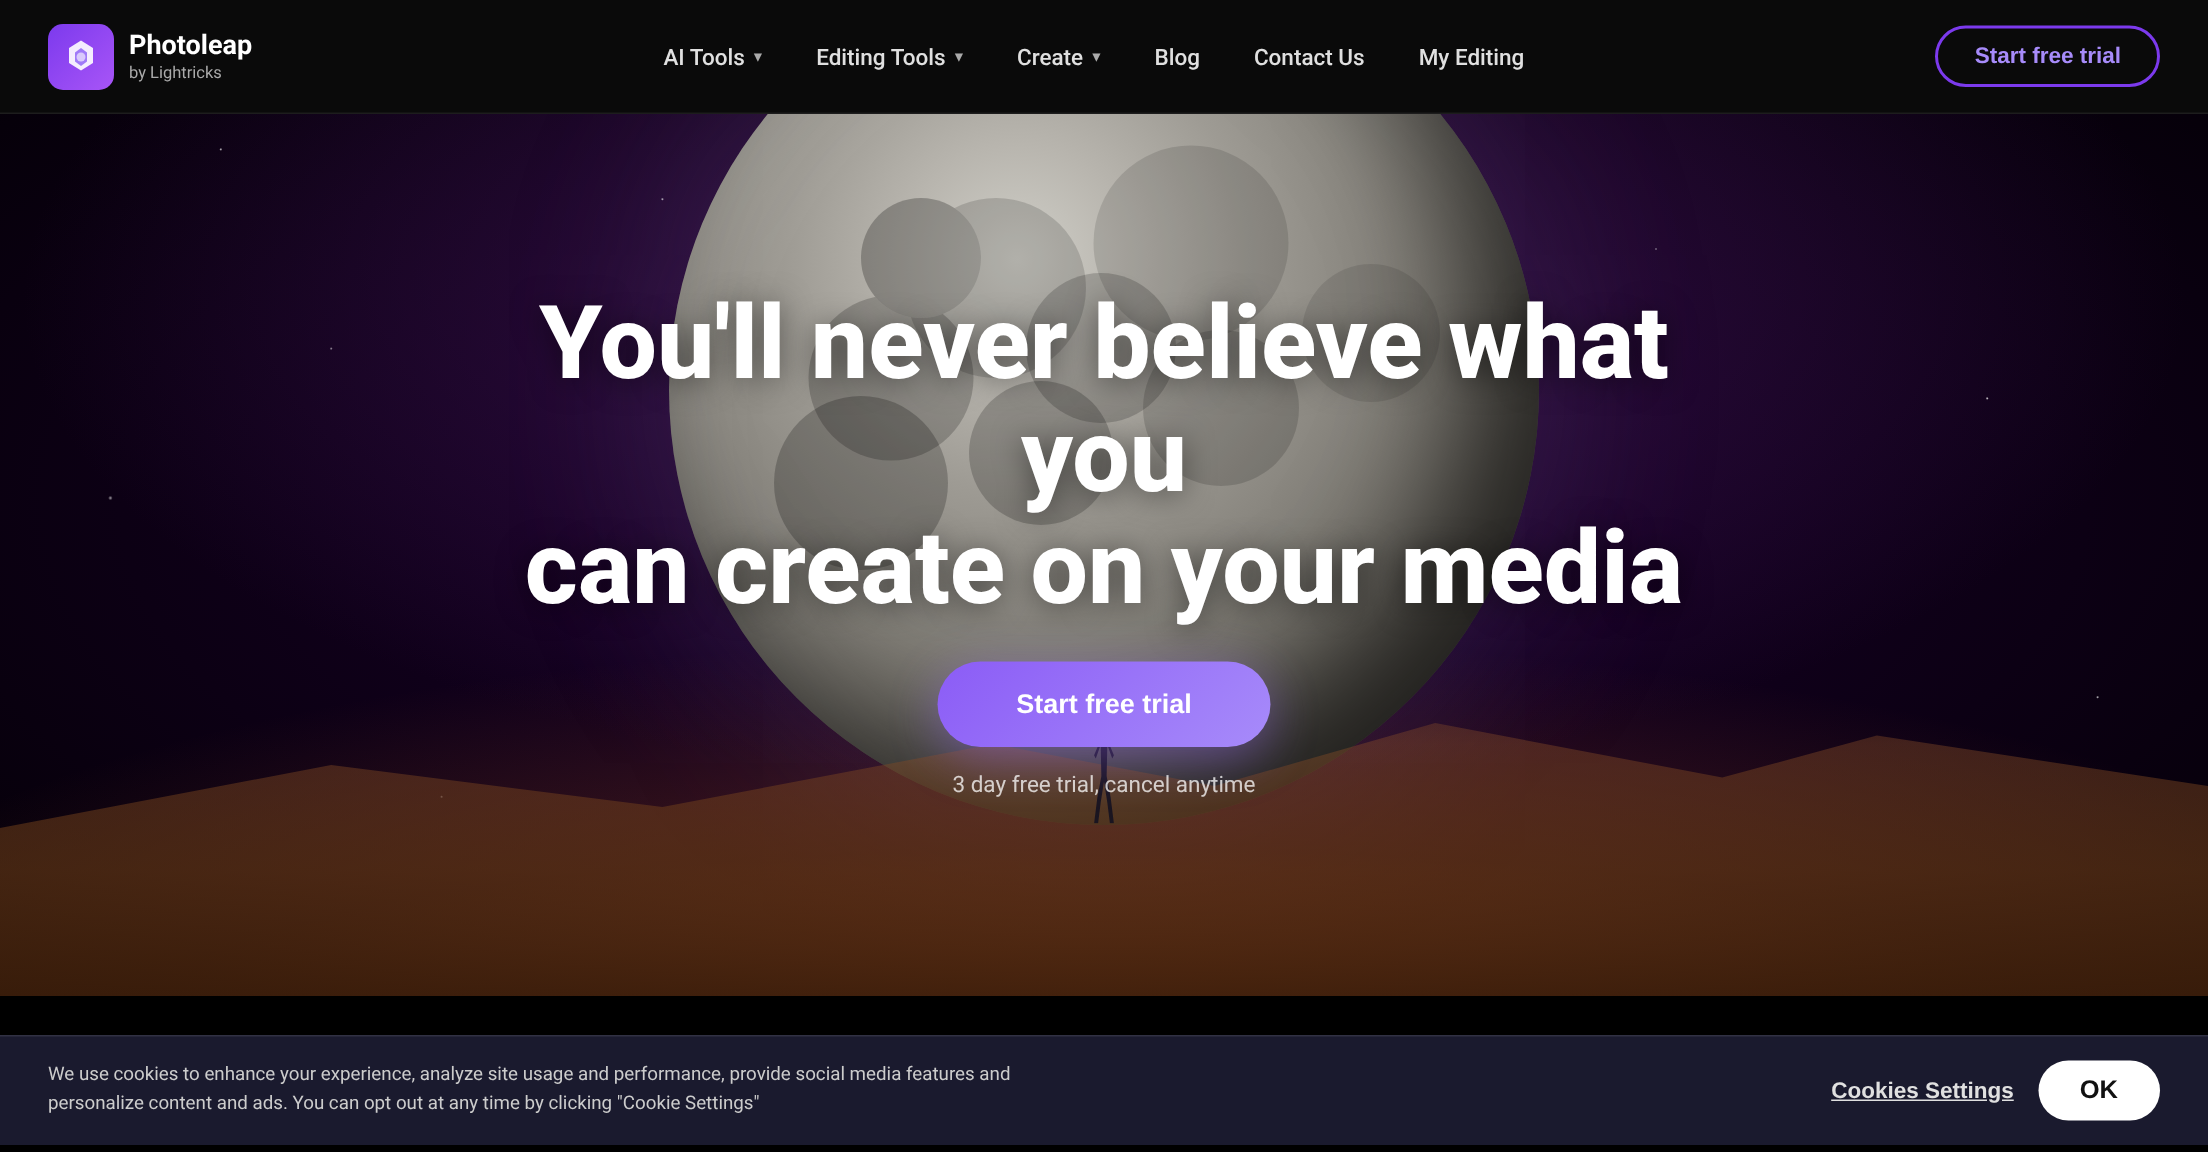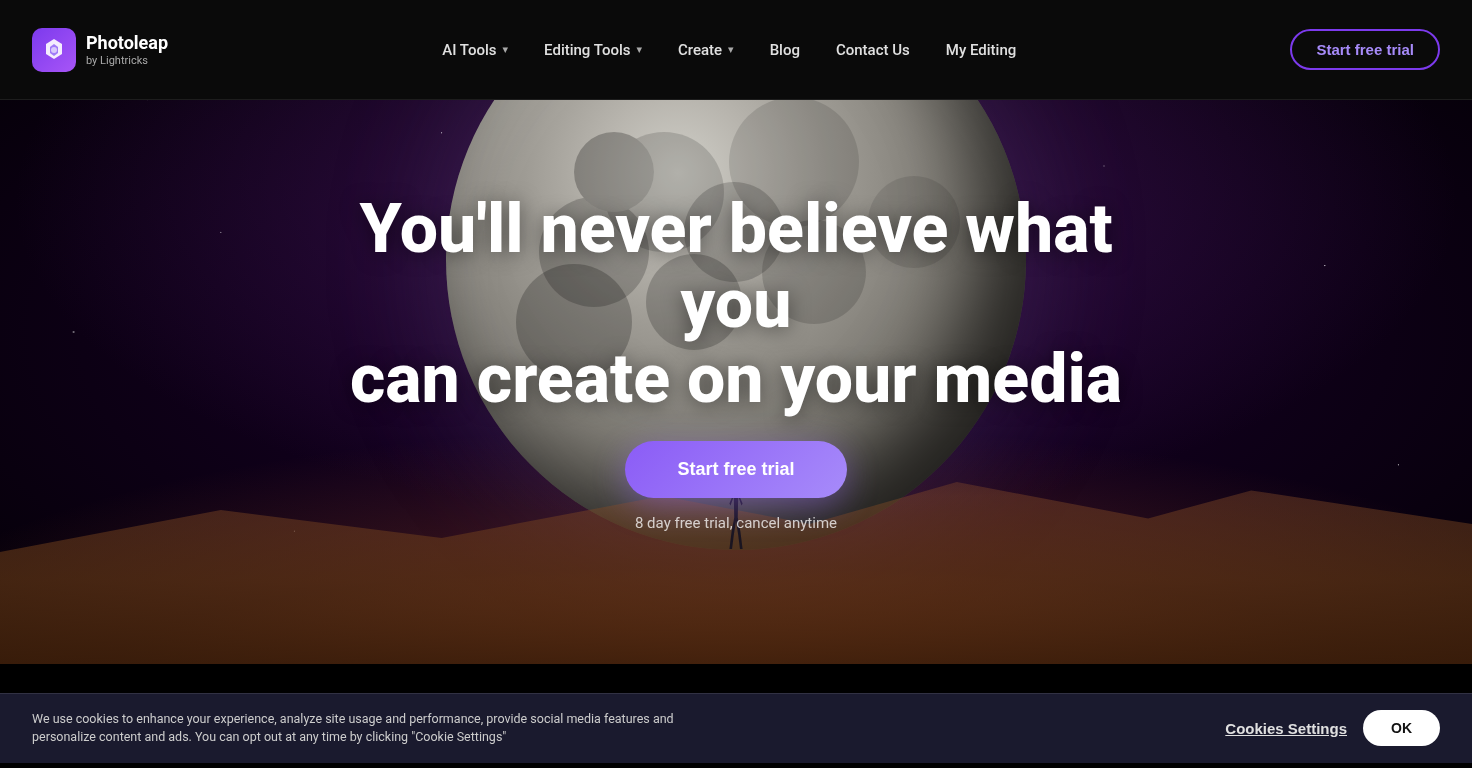--- a/index.html
+++ b/index.html
@@ -3,21 +3,21 @@
   <meta charset="utf-8">
   <style>
     * { margin: 0; padding: 0; box-sizing: border-box; }
     body { font-family: -apple-system, BlinkMacSystemFont, 'Segoe UI', Roboto, sans-serif; background: #000; overflow-x: hidden; }
 
     
     nav {
       position: fixed; top: 0; left: 0; right: 0; z-index: 100;
       background: #0a0a0a;
       display: flex; align-items: center; justify-content: space-between;
-      padding: 0 32px; height: 100px;
+      padding: 0 32px; height: 76px;
       border-bottom: 1px solid rgba(255,255,255,0.08);
     }
     .nav-logo { display: flex; align-items: center; gap: 10px; text-decoration: none; }
     .nav-logo-icon {
       width: 44px; height: 44px;
       background: linear-gradient(135deg, #7c3aed, #a855f7);
       border-radius: 10px;
       display: flex; align-items: center; justify-content: center;
       font-size: 22px; color: #fff;
     }
@@ -168,21 +168,21 @@
       border-top: 1px solid rgba(255,255,255,0.1);
     }
     .cookie-text { color: #ccc; font-size: 12.5px; line-height: 1.5; max-width: 700px; }
     .cookie-actions { display: flex; align-items: center; gap: 16px; flex-shrink: 0; }
     .cookie-settings-btn {
       background: transparent; border: none; color: #e0e0e0;
       font-size: 15px; font-weight: 600; cursor: pointer;
       text-decoration: underline; white-space: nowrap;
     }
     .cookie-ok-btn {
-      background: #fff; color: #111; font-size: 14px; font-weight: 600;
+      background: #fff; color: #111; font-size: 17px; font-weight: 600;
       padding: 10px 28px; border-radius: 50px; border: none; cursor: pointer;
       transition: background 0.2s;
     }
   </style>
 </head>
 <body>
 
 <nav>
   <a class="nav-logo" href="#">
     <div class="nav-logo-icon">
@@ -234,21 +234,21 @@
   <div class="figure">
     <div class="figure-body"></div>
   </div>
 
   <div class="hero-content">
     <h1 class="hero-headline">
       <span>You'll never believe what you</span><br>
       <span>can create on your media</span>
     </h1>
     <button class="hero-cta-btn">Start free trial</button>
-    <p class="hero-sub">8 day free trial, cancel anytime</p>
+    <p class="hero-sub">3 day free trial, cancel anytime</p>
   </div>
 </section>
 
 <div class="cookie-bar">
   <p class="cookie-text">We use cookies to enhance your experience, analyze site usage and performance, provide social media features and personalize content and ads. You can opt out at any time by clicking "Cookie Settings"</p>
   <div class="cookie-actions">
     <button class="cookie-settings-btn">Cookies Settings</button>
     <button class="cookie-ok-btn">OK</button>
   </div>
 </div>

